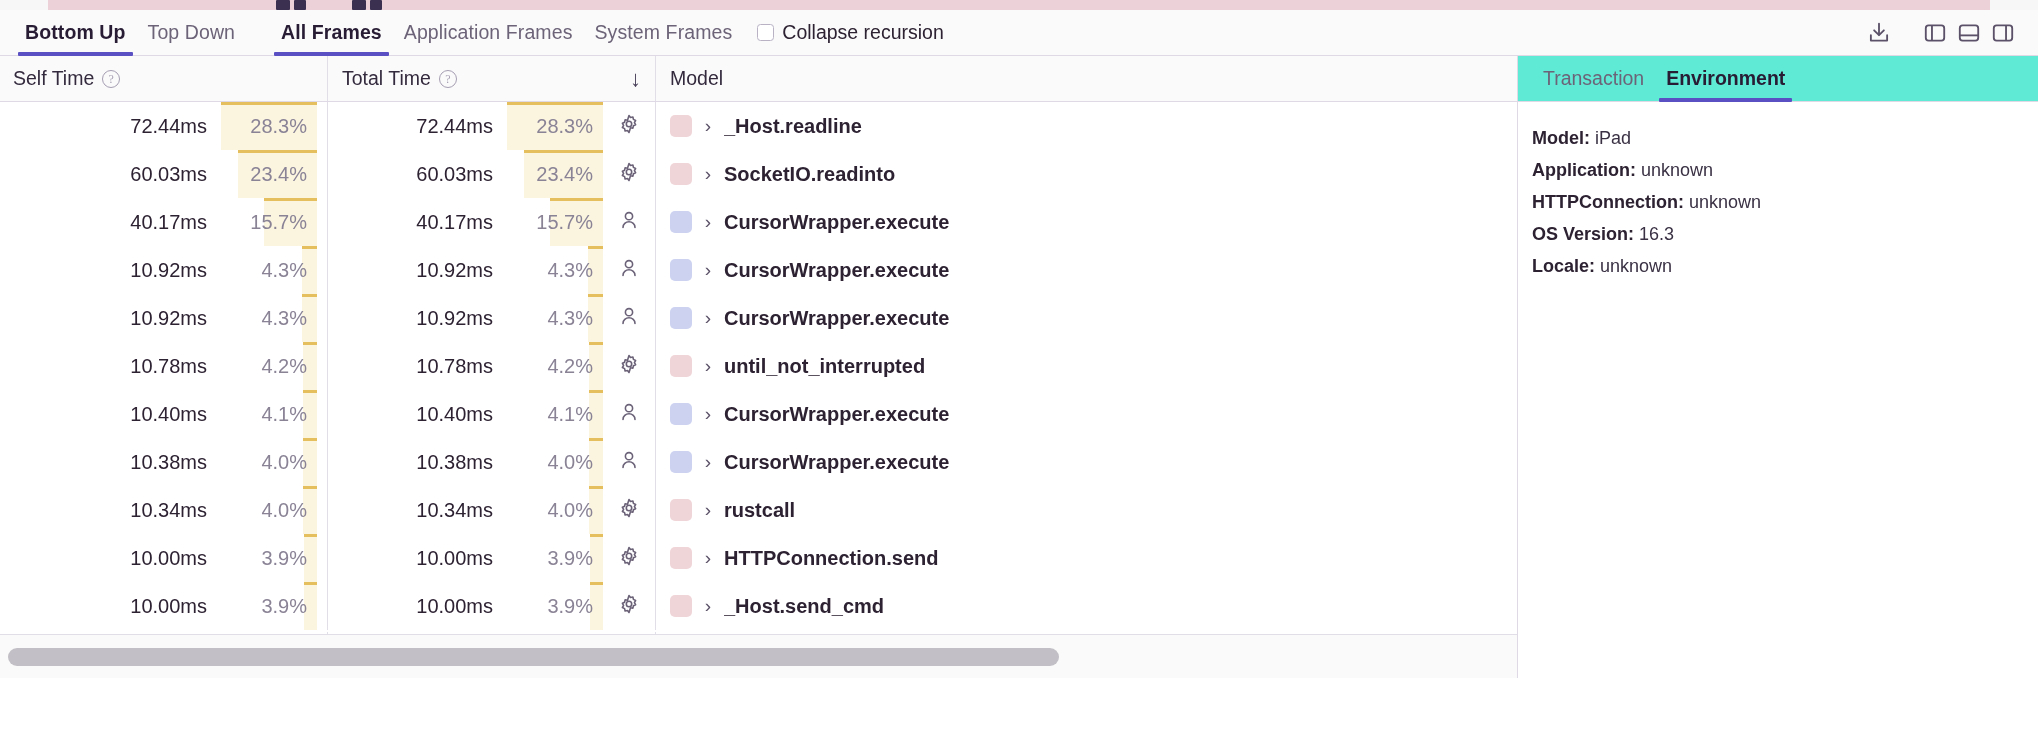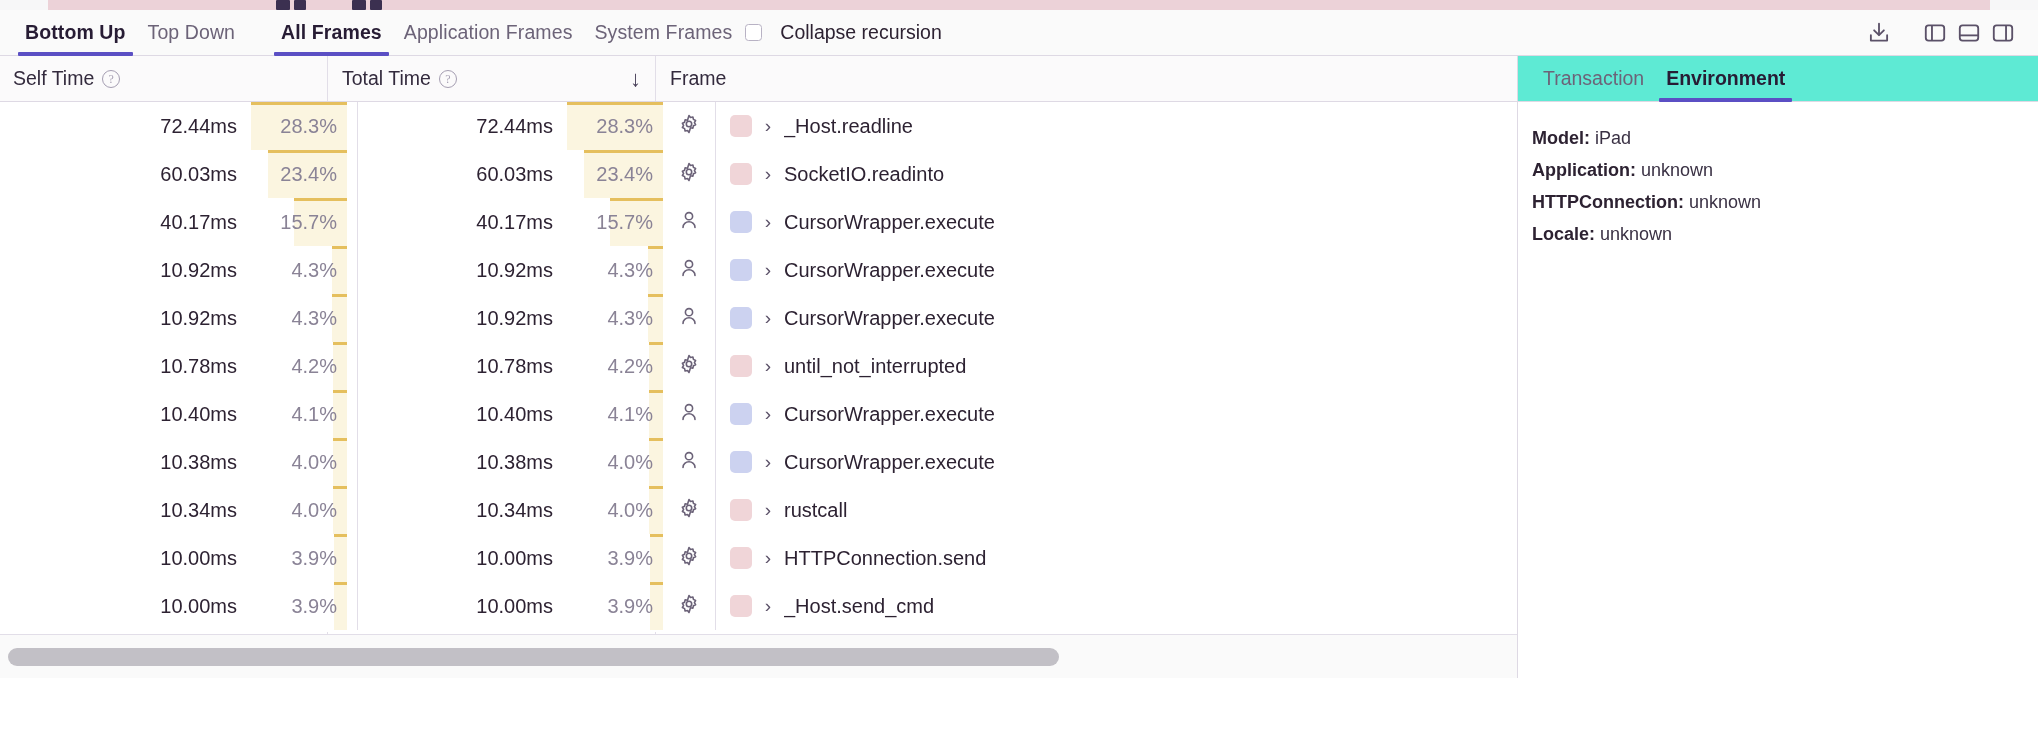--- a/index.html
+++ b/index.html
@@ -42,22 +42,22 @@
     color:#6c6378; white-space:nowrap; cursor:pointer;
   }
   .tab.active{ color:#271c34; font-weight:bold; }
   .tab.active::after{
     content:""; position:absolute; left:4px; right:4px; bottom:-1px;
     height:4px; background:#5b4fc4; border-radius:1px;
   }
   .tabsep{ width:24px; }
 
   .chk-wrap{
-    display:flex; align-items:center; gap:18px;
-    margin-left:2px; cursor:pointer; white-space:nowrap;
+    display:flex; align-items:center; gap:8px;
+    margin-left:14px; cursor:pointer; white-space:nowrap;
   }
   .chkbox{
     width:17px; height:17px; border:1.6px solid #b8b2c4;
     border-radius:3.5px; background:#fff; flex:0 0 17px;
   }
   .chk-label{ font-size:19.5px; color:#2d2232; }
 
   .toolbar-spacer{ flex:1 1 auto; }
   .icon-btn{
     display:flex; align-items:center; justify-content:center;
@@ -98,21 +98,20 @@
   .th-sort{ margin-left:auto; font-size:22px; color:#4a415a; line-height:1; }
 
   
   .rows{ flex:1 1 auto; overflow:hidden; }
   .row{ display:flex; height:48px; align-items:stretch; }
 
   .cell-metric{
     flex:0 0 328px; width:328px;
     display:flex; align-items:stretch;
     border-right:1px solid #e2dee8;
-    margin-left:30px;
   }
   .m-time{
     flex:1 1 auto; display:flex; align-items:center; justify-content:flex-end;
     font-size:20px; color:#2d2232; padding-right:14px;
   }
   .m-pct-holder{
     position:relative; flex:0 0 96px; width:96px;
     display:flex; align-items:center; justify-content:flex-end;
   }
   .m-pct-bar{
@@ -140,21 +139,21 @@
   }
   .swatch{
     width:22px; height:22px; border-radius:5px; flex:0 0 22px;
   }
   .chev{
     flex:0 0 32px; display:flex; align-items:center; justify-content:center;
     font-size:19px; color:#5b5168; cursor:pointer;
   }
   .fname{
     font-size:20px; color:#2d2232; white-space:nowrap;
-    overflow:hidden; text-overflow:ellipsis;
+    overflow:hidden; text-overflow:ellipsis;font-weight:bold;
   }
 
   
   .col-guides{ position:relative; flex:1 1 auto; min-height:0; }
   .col-guides .vline{
     position:absolute; top:0; bottom:0; width:1px; background:#e2dee8;
   }
 
   
   .hscroll{
@@ -265,21 +264,21 @@
         <div class="th c-self">
           <span>Self Time</span>
           <span class="th-help">?</span>
         </div>
         <div class="th c-total">
           <span>Total Time</span>
           <span class="th-help">?</span>
           <span class="th-sort">↓</span>
         </div>
         <div class="th c-frame">
-          <span>Frame</span>
+          <span>Model</span>
         </div>
       </div>
 
       <div class="rows" id="rows">
           <div class="row">
             <div class="cell-metric self">
               <div class="m-time">72.44ms</div>
               <div class="m-pct-holder">
                 <div class="m-pct-bar" style="width:96px;"></div>
                 <div class="m-pct">28.3%</div>
@@ -592,18 +591,19 @@
             <span>Transaction</span>
           </div>
         <div class="rp-tab active">
             <span>Environment</span>
           </div>
       </div>
       <div class="rp-body" id="envbody">
           <div class="kv"><b>Model:</b> <span>iPad</span></div>
           <div class="kv"><b>Application:</b> <span>unknown</span></div>
           <div class="kv"><b>HTTPConnection:</b> <span>unknown</span></div>
+          <div class="kv"><b>OS Version:</b> <span>16.3</span></div>
           <div class="kv"><b>Locale:</b> <span>unknown</span></div>
         </div>
     </div>
 
   </div>
 </div>
 
 </body></html>

